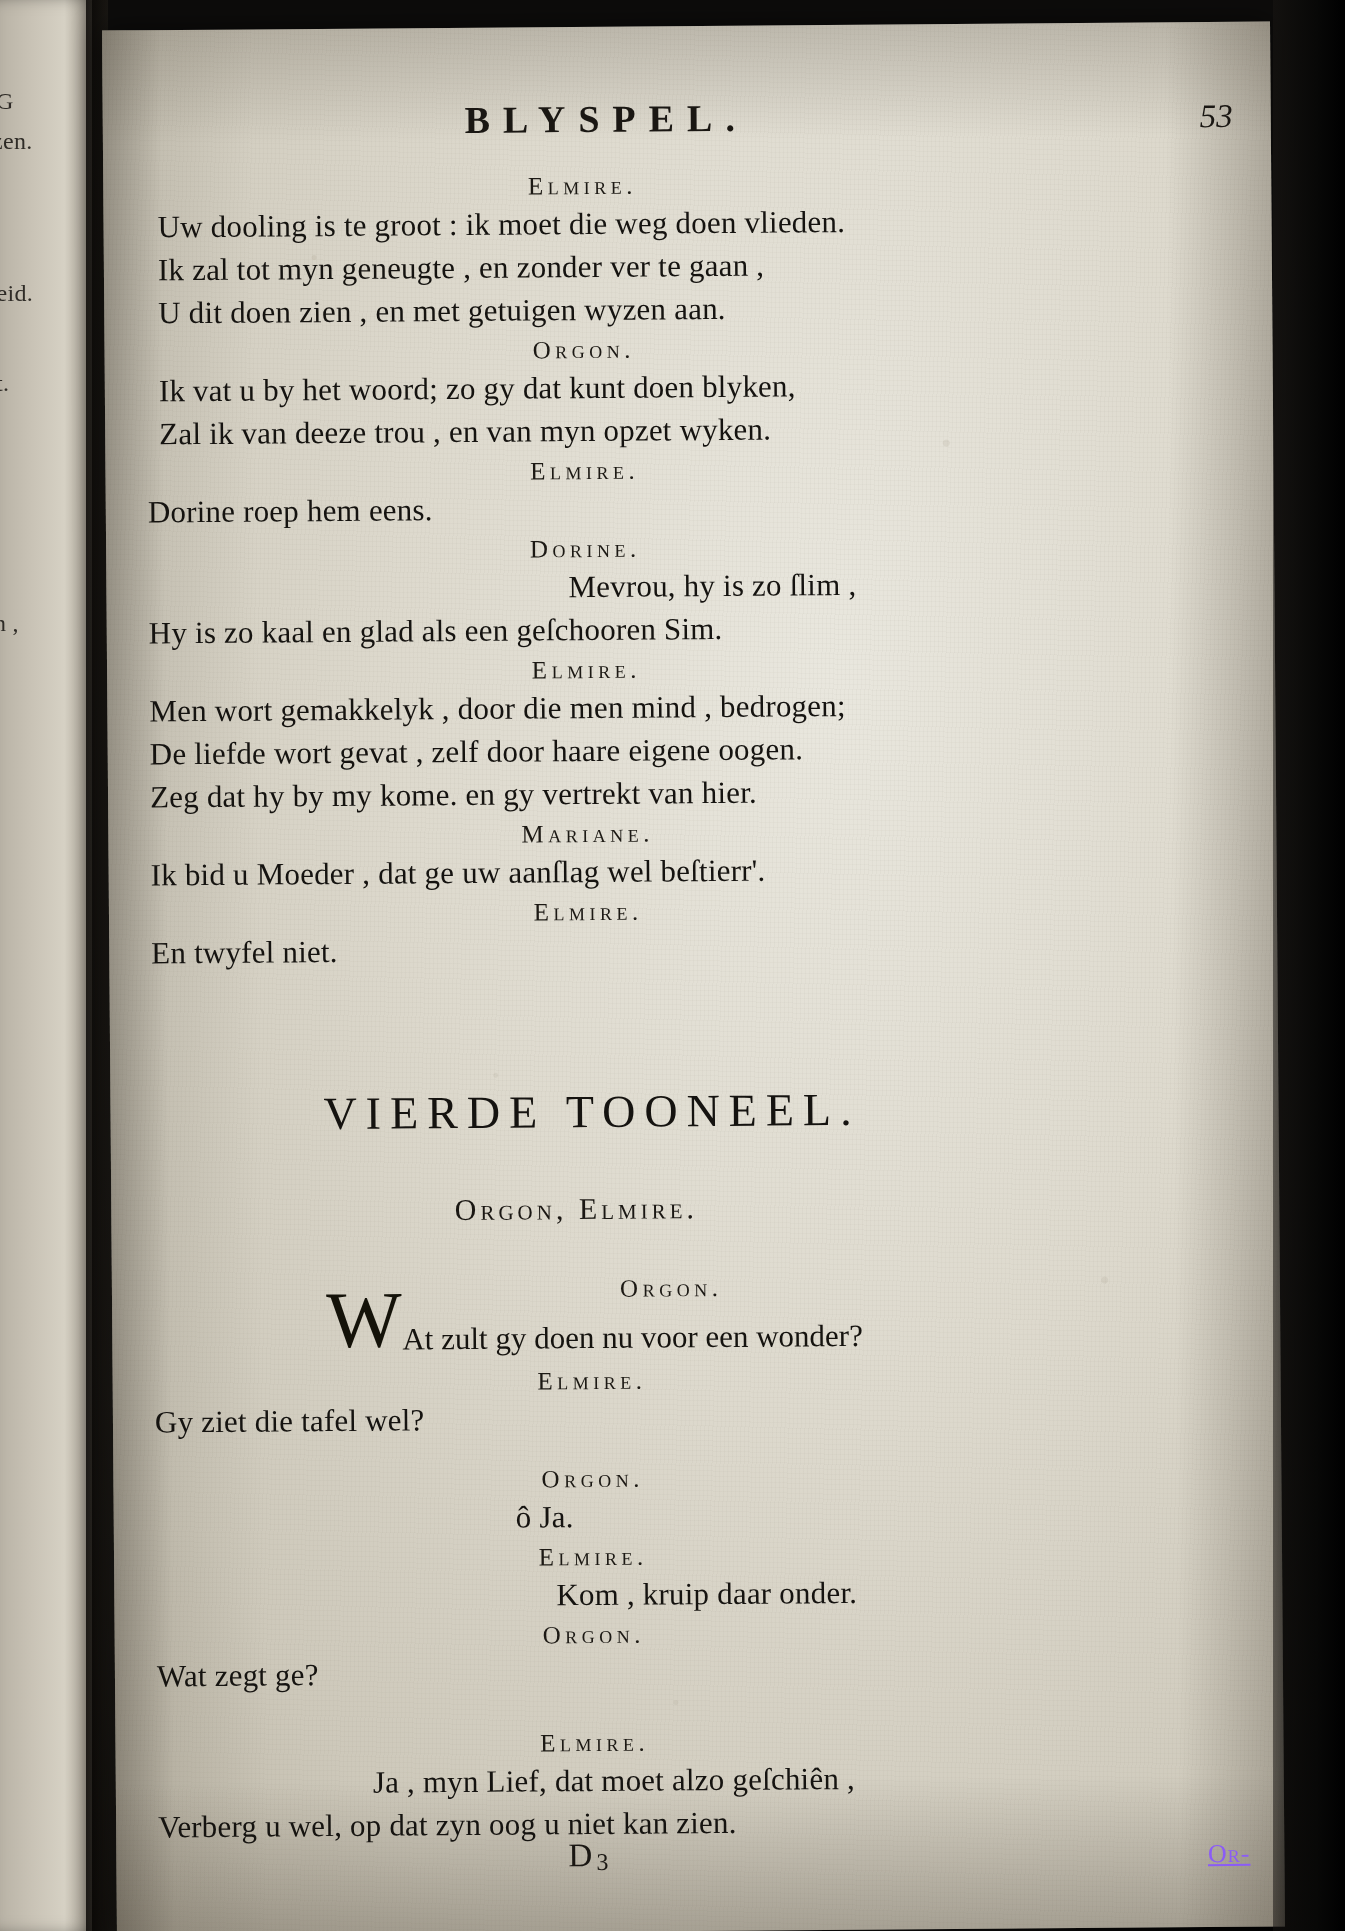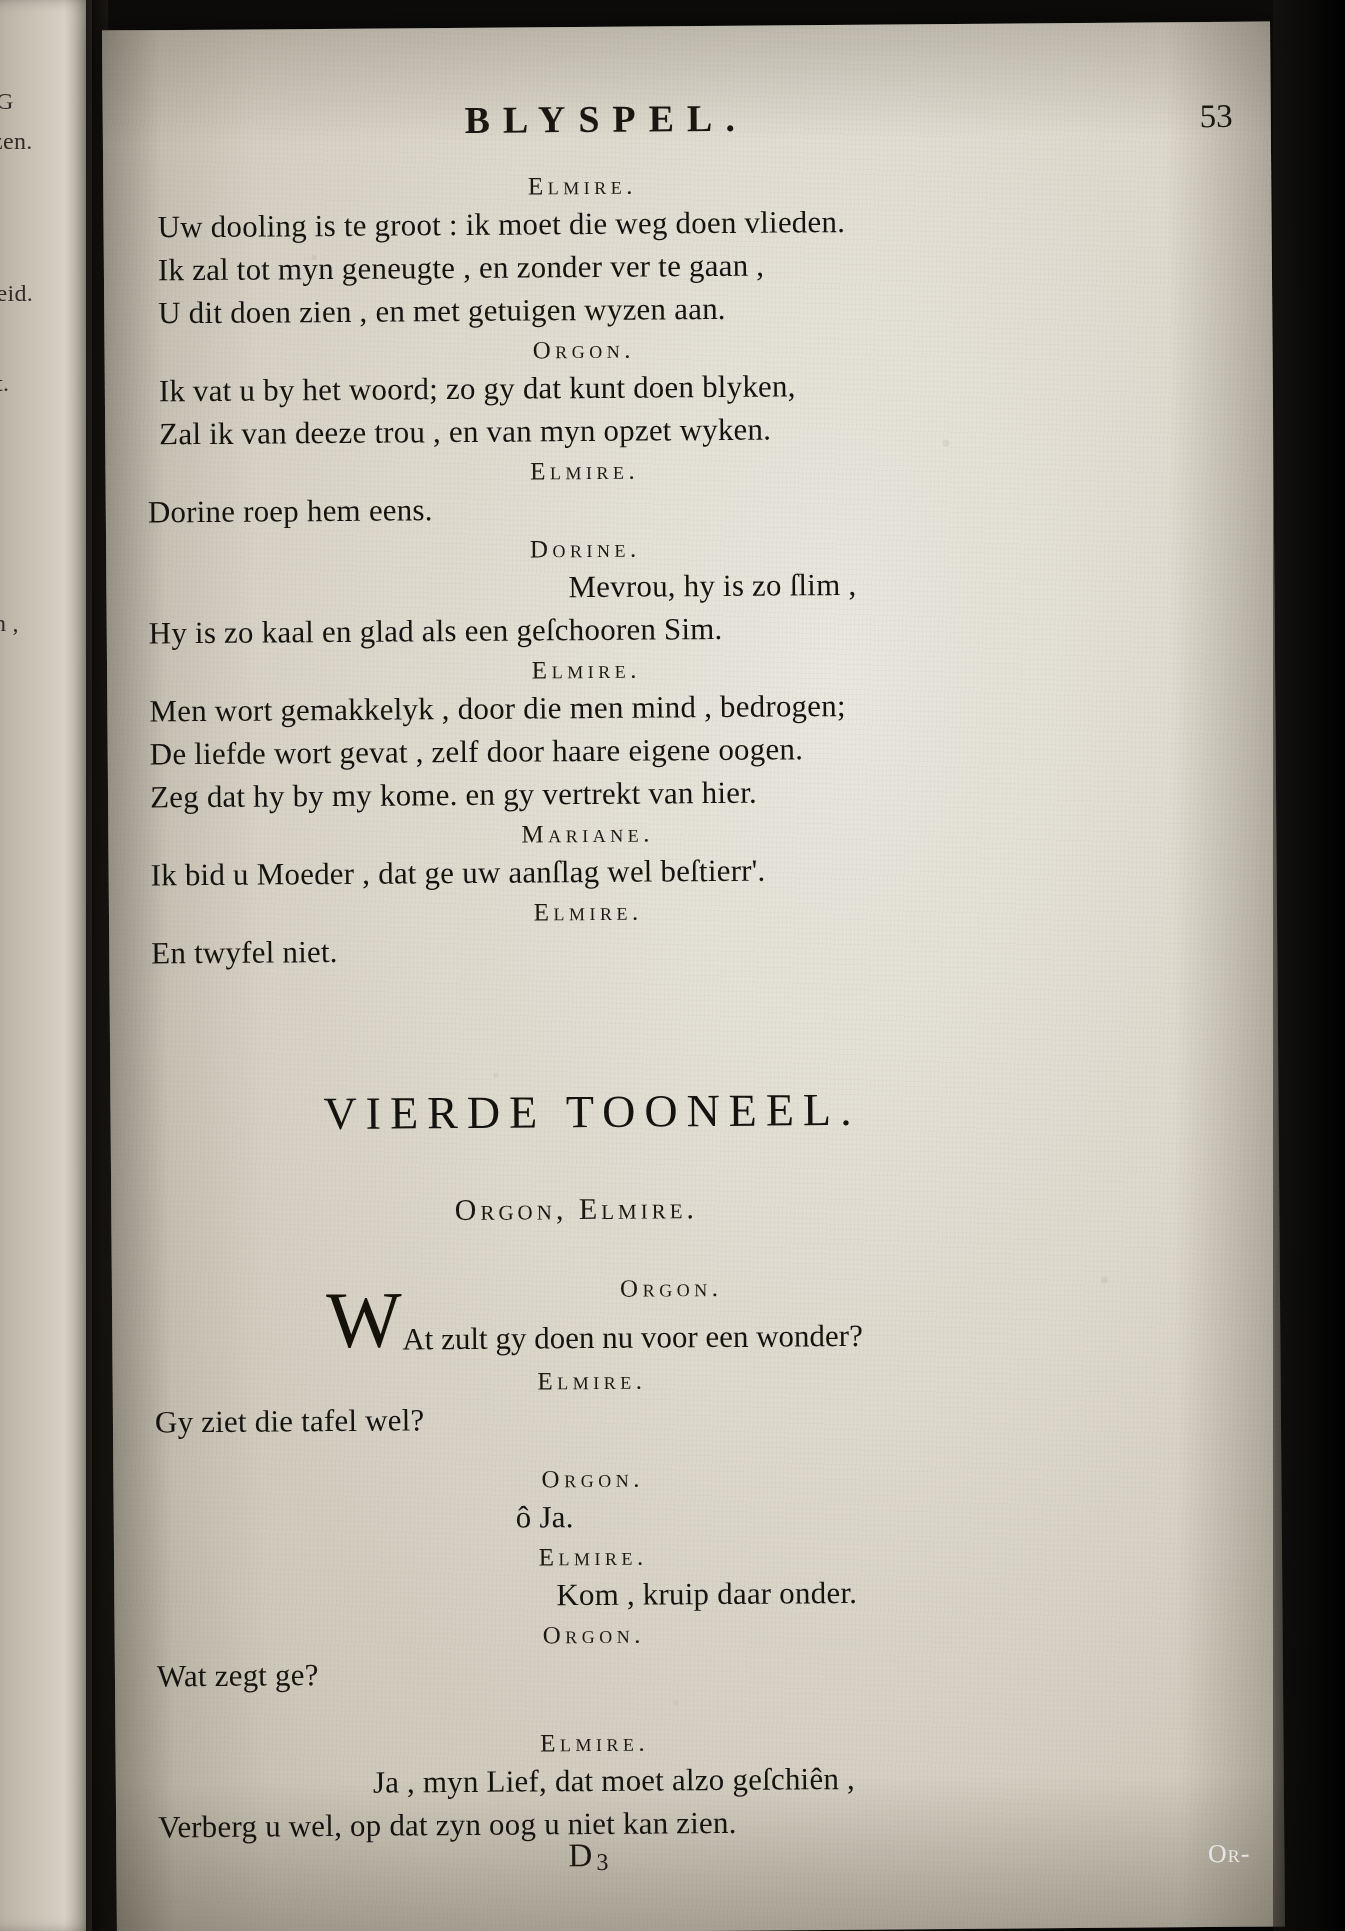--- a/index.html
+++ b/index.html
@@ -128,20 +128,21 @@
     letter-spacing: 13px;
     text-indent: 13px;
     font-weight: 600;
     color: #1a1713;
   }
   .folio {
     position: absolute;
     right: 42px; top: 76px;
     font-size: 33px;
     color: #1a1713;
+    font-style: italic;
   }
 
   
   .speaker {
     text-align: center;
     font-size: 25px;
     letter-spacing: 4.5px;
     text-indent: 4.5px;
     font-variant: small-caps;
     color: #1c1914;
@@ -231,21 +232,22 @@
     font-size: 24px;
     vertical-align: -4px;
     margin-left: 4px;
   }
   .catchword {
     position: absolute;
     right: 38px; bottom: 58px;
     font-size: 26px;
     letter-spacing: 1px;
     font-variant: small-caps;
-    color: #e5e5e5;
+    color: #8b5cf6;
+    text-decoration: underline;
   }
 
   
   .tilt { transform: rotate(-0.45deg); transform-origin: 50% 40%; }
 </style>
 </head>
 <body>
 
 <div id="page">
 

